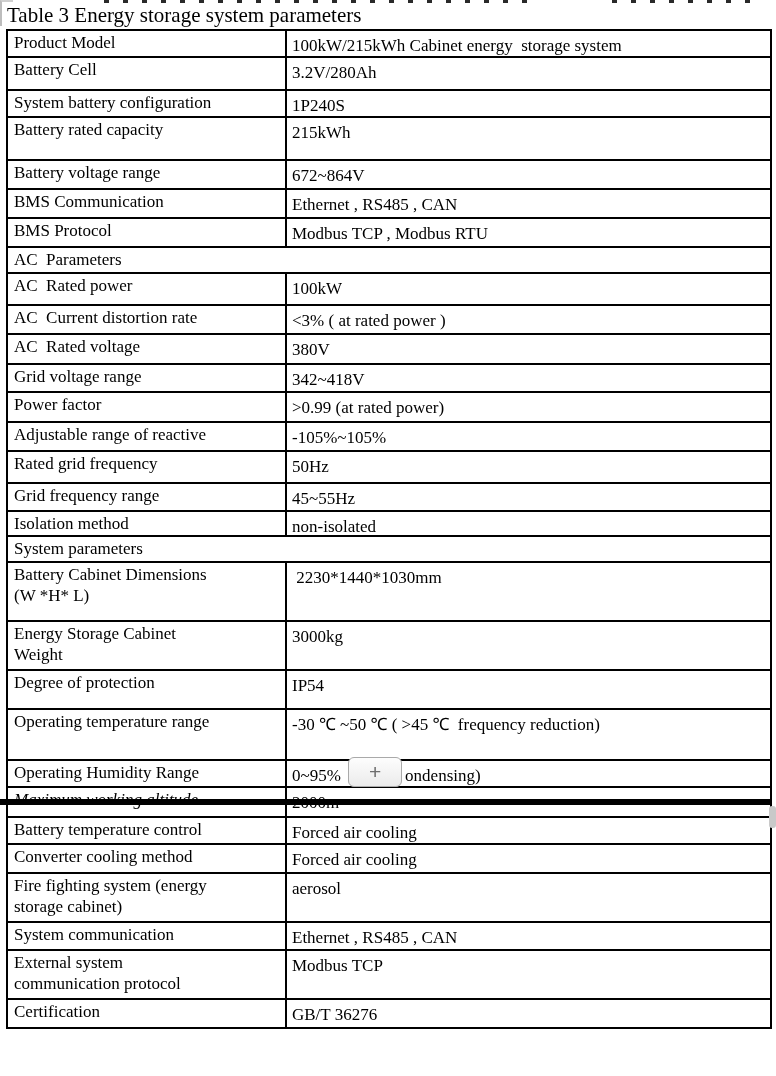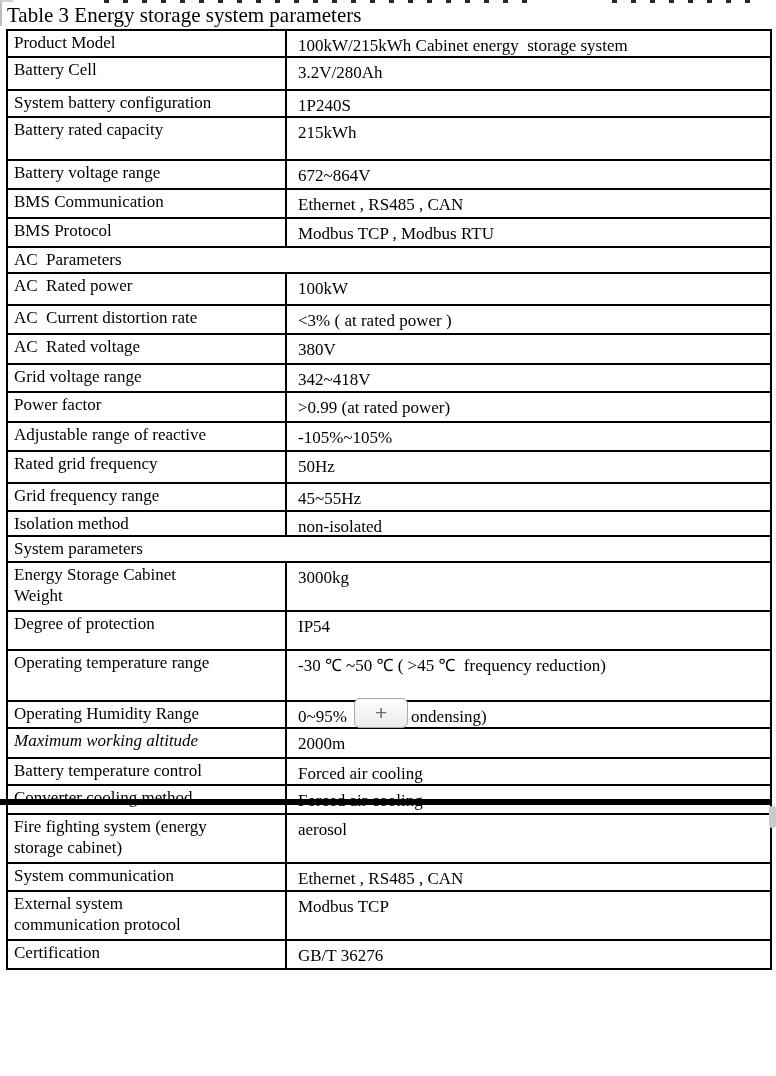--- a/index.html
+++ b/index.html
@@ -12,21 +12,21 @@
   .frag-a{left:104px;width:436px;}
   .frag-b{left:612px;width:150px;}
   
   .corner-artifact{position:absolute;left:0;top:0;width:11px;height:24px;border-left:2px solid #bdbdbd;border-top:2px solid #cfcfcf;}
   .title{position:absolute;left:7px;top:3px;font-size:21px;white-space:pre;}
   table.params{
     position:absolute;left:6px;top:29px;width:764px;
     border-collapse:collapse;table-layout:fixed;
   }
   td.cell{border:2px solid #000;padding:1px 4px 0 6px;vertical-align:top;font-size:17px;line-height:21px;}
-  td.value-cell{padding-left:11px;margin-left:27px;}
+  td.value-cell{padding-left:5px;margin-left:27px;}
   .cellwrap{overflow:hidden;}
   .cellwrap.open{overflow:visible;}
   .lbl,.val,.section-label{white-space:pre-wrap;display:block;}
   .val{padding-top:3px;}
   .val-flat{padding-top:0;}
   .clipped-line{display:block;white-space:pre;}
   
   .page-break-bar{position:absolute;left:0;top:799px;width:771px;height:6px;background:#000;z-index:3;}
   
   .scroll-fragment{position:absolute;left:769px;top:806px;width:7px;height:22px;background:#c9c9c9;border-radius:3px;z-index:4;}
@@ -257,20 +257,33 @@
         </tr>
         <tr>
           <td colspan="2" class="cell">
             <div class="cellwrap" style="height: 23px;">
               <span class="section-label">System parameters</span>
             </div>
           </td>
         </tr>
         <tr>
           <td class="cell label-cell">
+            <div class="cellwrap" style="height: 56px;">
+              <span class="lbl">Battery Cabinet Dimensions
+(W *H* L)</span>
+            </div>
+          </td>
+          <td class="cell value-cell">
+            <div class="cellwrap" style="height: 56px;">
+              <span class="val"> 2230*1440*1030mm</span>
+            </div>
+          </td>
+        </tr>
+        <tr>
+          <td class="cell label-cell">
             <div class="cellwrap" style="height: 46px;">
               <span class="lbl">Energy Storage Cabinet
 Weight</span>
             </div>
           </td>
           <td class="cell value-cell">
             <div class="cellwrap" style="height: 46px;">
               <span class="val">3000kg</span>
             </div>
           </td>

